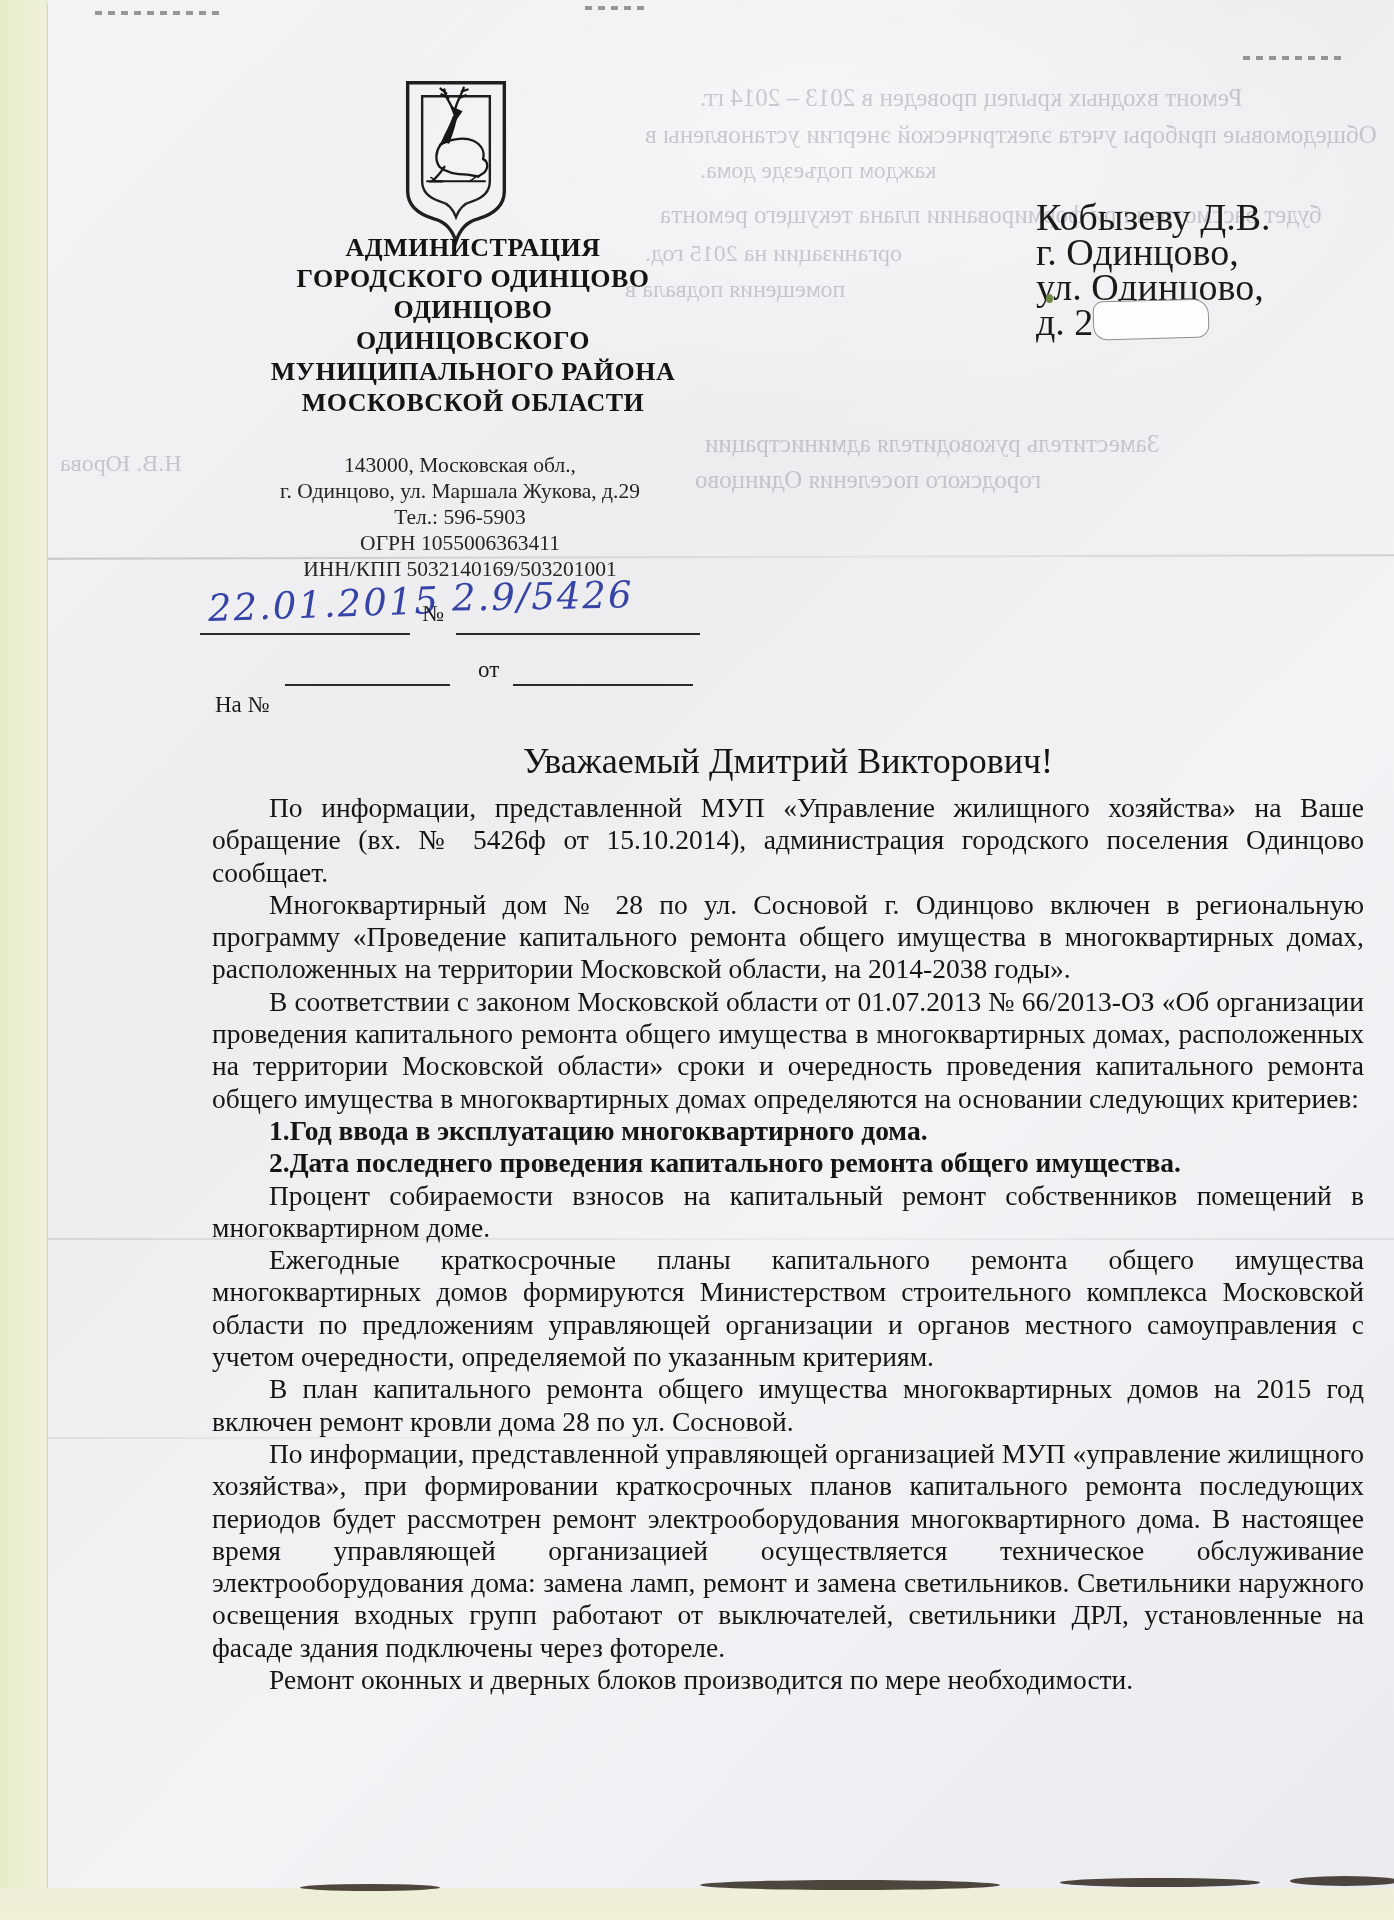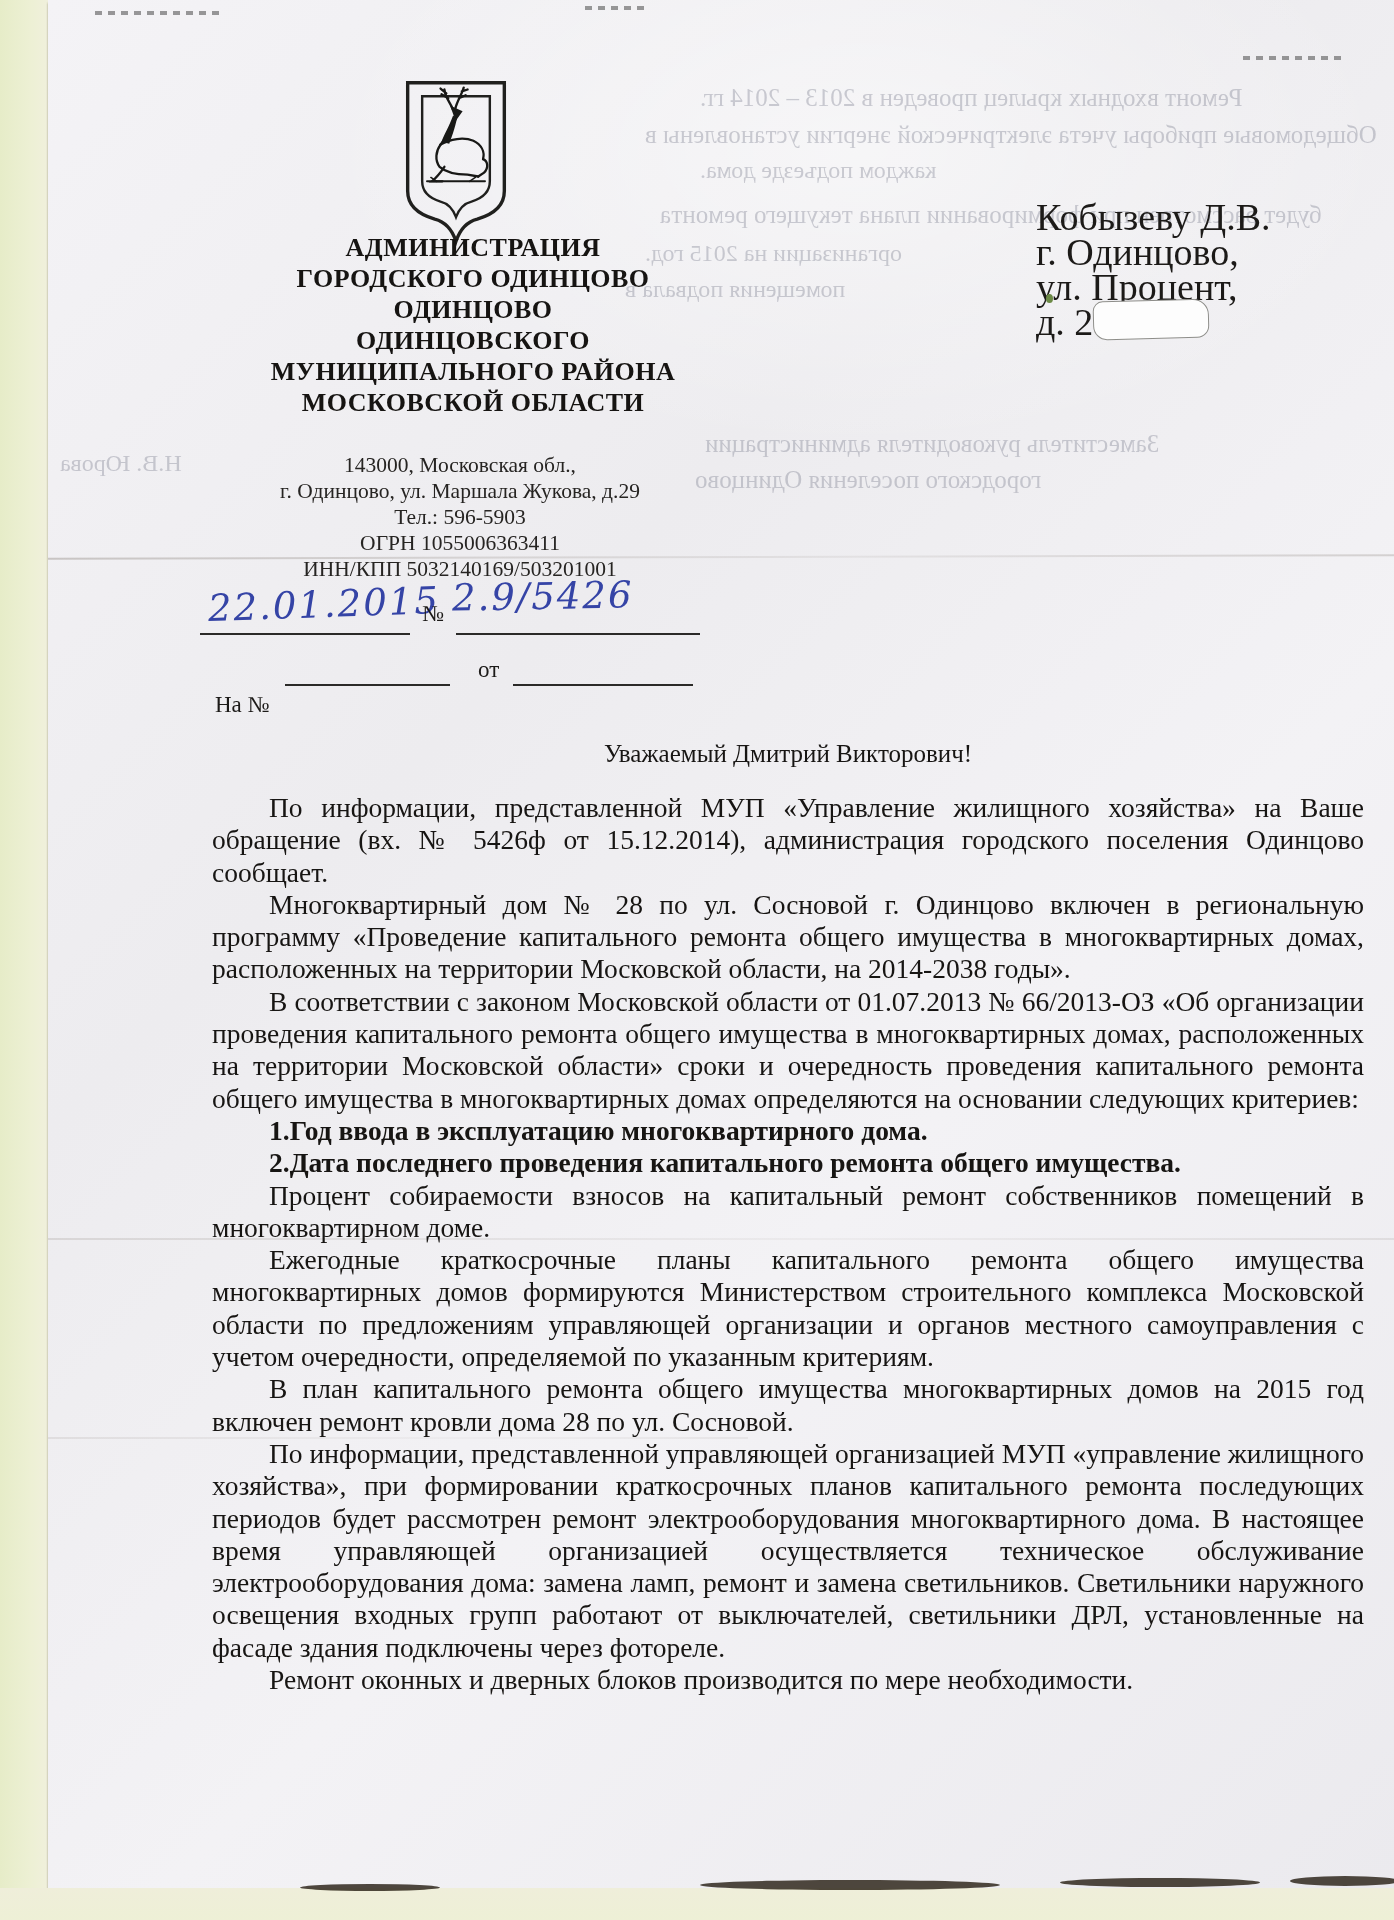--- a/index.html
+++ b/index.html
@@ -39,21 +39,21 @@
   
   .ref-label{position:absolute;font-size:23px;color:#1c1a18;}
   .ref-line{position:absolute;height:2px;background:#2b2a28;}
   .handwr{position:absolute;font-family:"DejaVu Serif",serif;font-style:italic;
           color:#3544a6;letter-spacing:2px;}
   #hw-date{left:208px;top:583px;font-size:37px;transform:rotate(-2deg);}
   #hw-number{left:452px;top:575px;font-size:37px;transform:rotate(-1deg);}
 
   
   #salutation{position:absolute;left:212px;top:740px;width:1152px;text-align:center;
-          font-size:25px;color:#171513;}
+          font-size:36px;color:#171513;}
   #body-text{position:absolute;left:212px;top:792px;width:1152px;
           font-size:27.5px;line-height:32.3px;color:#171513;text-align:justify;}
   #body-text p{margin:0;text-indent:57px;}
   #body-text p.li{text-align:left;font-weight:bold;}
 
   
   .bleed{position:absolute;transform:scaleX(-1);color:rgba(95,98,118,.30);
          filter:blur(.6px);font-size:24px;white-space:nowrap;font-family:"Liberation Serif",serif;}
   .bleed.big{font-size:25px;}
 </style>
@@ -112,41 +112,41 @@
     <div>143000, Московская обл.,</div>
     <div>г. Одинцово, ул. Маршала Жукова, д.29</div>
     <div>Тел.: 596-5903</div>
     <div>ОГРН 1055006363411</div>
     <div>ИНН/КПП 5032140169/503201001</div>
   </div>
 
   <div id="recipient">
     <div>Кобызеву Д.В.</div>
     <div>г. Одинцово,</div>
-    <div>ул. Процент,</div>
+    <div>ул. Одинцово,</div>
     <div>д. 28</div>
   </div>
   <div id="green-speck"></div>
   <div id="redaction-blob"></div>
 
   <div class="handwr" id="hw-date">22.01.2015</div>
   <div class="ref-line" style="left:200px;top:633px;width:210px;"></div>
   <div class="ref-label" style="left:422px;top:601px;">№</div>
   <div class="handwr" id="hw-number">2.9/5426</div>
   <div class="ref-line" style="left:456px;top:633px;width:244px;"></div>
 
   <div class="ref-label" style="left:215px;top:692px;">На №</div>
   <div class="ref-line" style="left:285px;top:684px;width:165px;"></div>
   <div class="ref-label" style="left:478px;top:657px;">от</div>
   <div class="ref-line" style="left:513px;top:684px;width:180px;"></div>
 
   <div id="salutation">Уважаемый Дмитрий Викторович!</div>
 
   <div id="body-text">
-    <p>По информации, представленной МУП «Управление жилищного хозяйства» на Ваше обращение (вх. № 5426ф от 15.12.2014), администрация городского поселения Одинцово сообщает.</p>
+    <p>По информации, представленной МУП «Управление жилищного хозяйства» на Ваше обращение (вх. № 5426ф от 15.10.2014), администрация городского поселения Одинцово сообщает.</p>
     <p>Многоквартирный дом № 28 по ул. Сосновой г. Одинцово включен в региональную программу «Проведение капитального ремонта общего имущества в многоквартирных домах, расположенных на территории Московской области, на 2014-2038 годы».</p>
     <p>В соответствии с законом Московской области от 01.07.2013 № 66/2013-ОЗ «Об организации проведения капитального ремонта общего имущества в многоквартирных домах, расположенных на территории Московской области» сроки и очередность проведения капитального ремонта общего имущества в многоквартирных домах определяются на основании следующих критериев:</p>
     <p class="li">1.Год ввода в эксплуатацию многоквартирного дома.</p>
     <p class="li">2.Дата последнего проведения капитального ремонта общего имущества.</p>
     <p>Процент собираемости взносов на капитальный ремонт собственников помещений в многоквартирном доме.</p>
     <p>Ежегодные краткосрочные планы капитального ремонта общего имущества многоквартирных домов формируются Министерством строительного комплекса Московской области по предложениям управляющей организации и органов местного самоуправления с учетом очередности, определяемой по указанным критериям.</p>
     <p>В план капитального ремонта общего имущества многоквартирных домов на 2015 год включен ремонт кровли дома 28 по ул. Сосновой.</p>
     <p>По информации, представленной управляющей организацией МУП «управление жилищного хозяйства», при формировании краткосрочных планов капитального ремонта последующих периодов будет рассмотрен ремонт электрооборудования многоквартирного дома. В настоящее время управляющей организацией осуществляется техническое обслуживание электрооборудования дома: замена ламп, ремонт и замена светильников. Светильники наружного освещения входных групп работают от выключателей, светильники ДРЛ, установленные на фасаде здания подключены через фотореле.</p>
     <p>Ремонт оконных и дверных блоков производится по мере необходимости.</p>
   </div>

